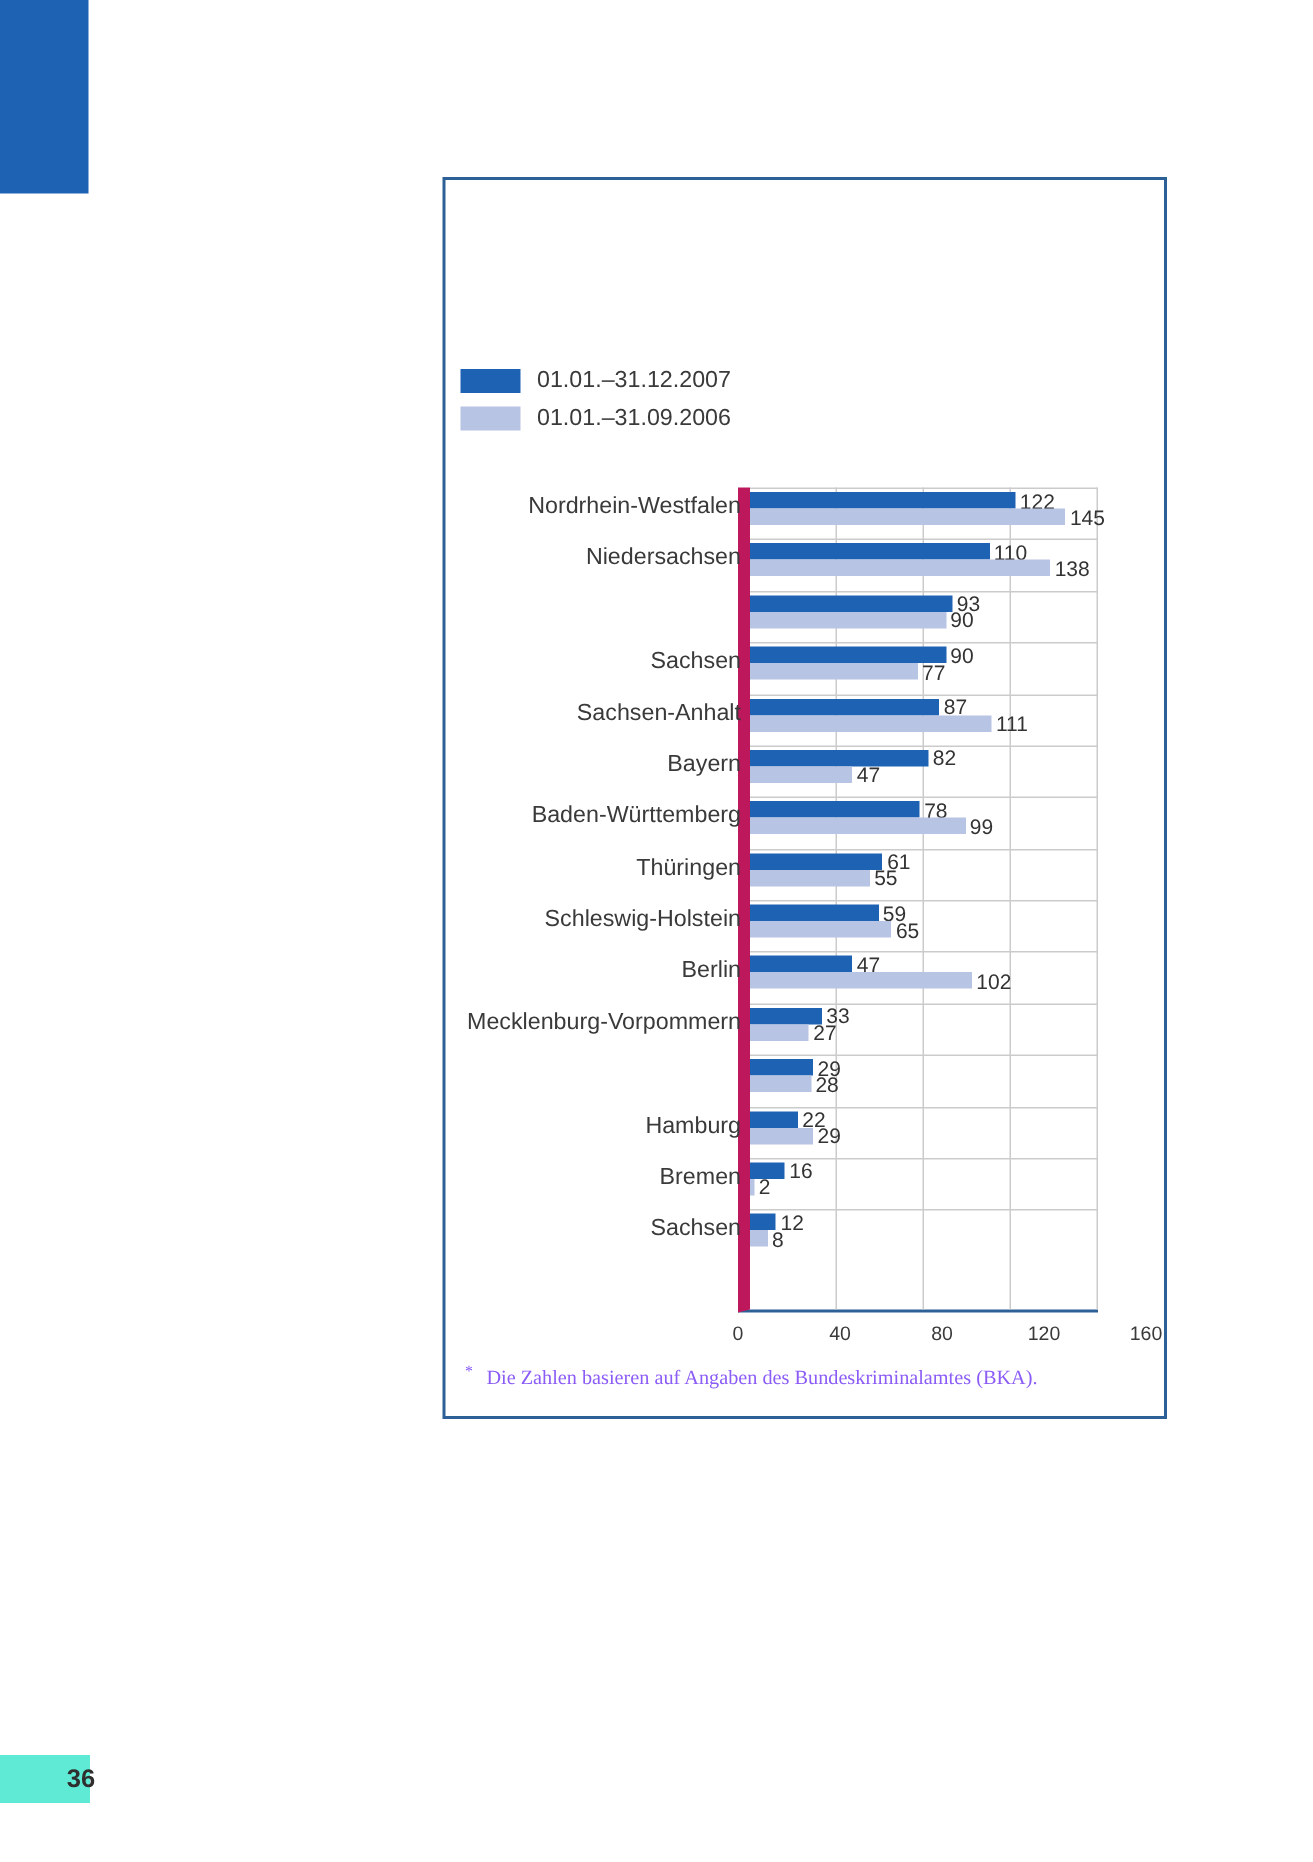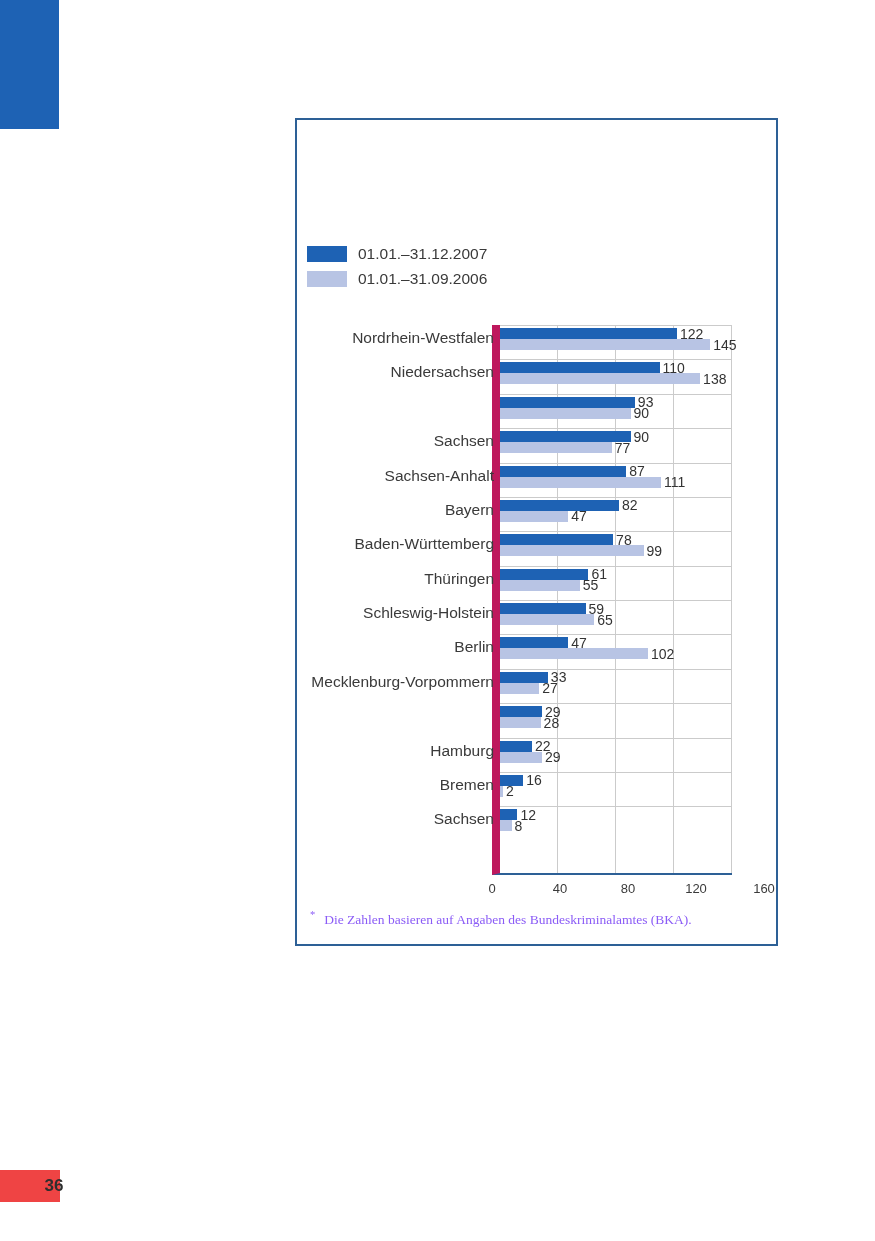--- a/index.html
+++ b/index.html
@@ -256,15 +256,15 @@
         <span class="x-tick" style="left: 75%;">120</span>
         <span class="x-tick" style="left: 100%;">160</span>
       </div>
 
     <div class="footnote">
       <span class="fn-star">*</span><span>Die Zahlen basieren auf Angaben des Bundeskriminalamtes (BKA).</span>
     </div>
 
   </div>
 
-  <div class="page-number" style="background: #ef4444; padding-left: 48px;">36</div>
+  <div class="page-number" style="background: #5eead4; padding-left: 48px;">36</div>
 
 </div>
 
 </body></html>

